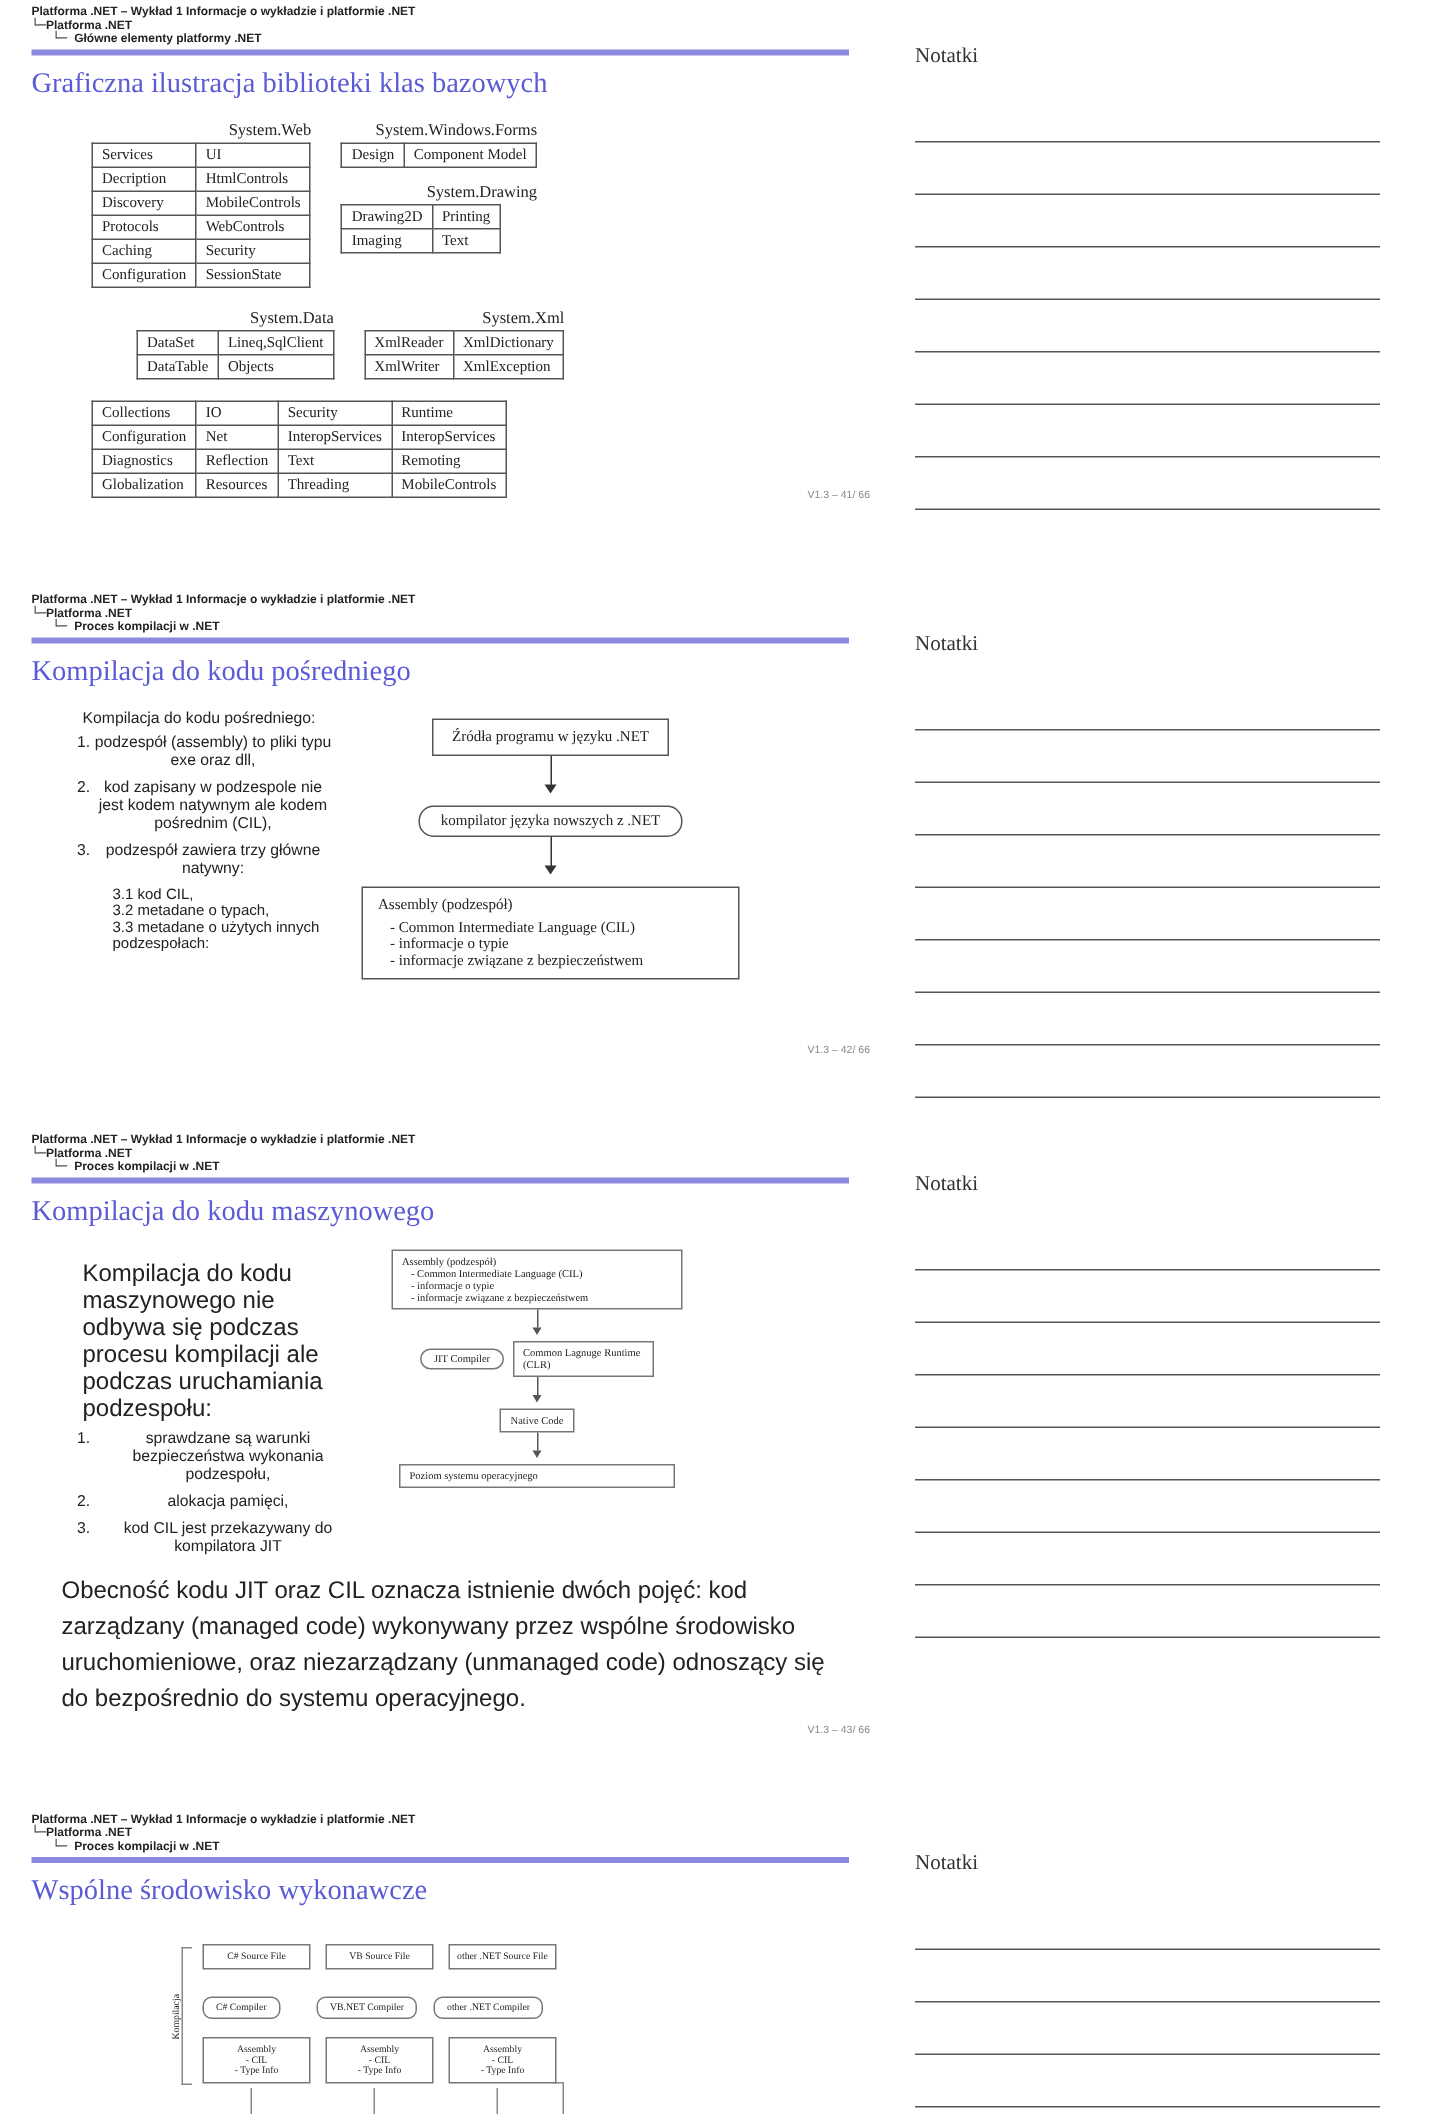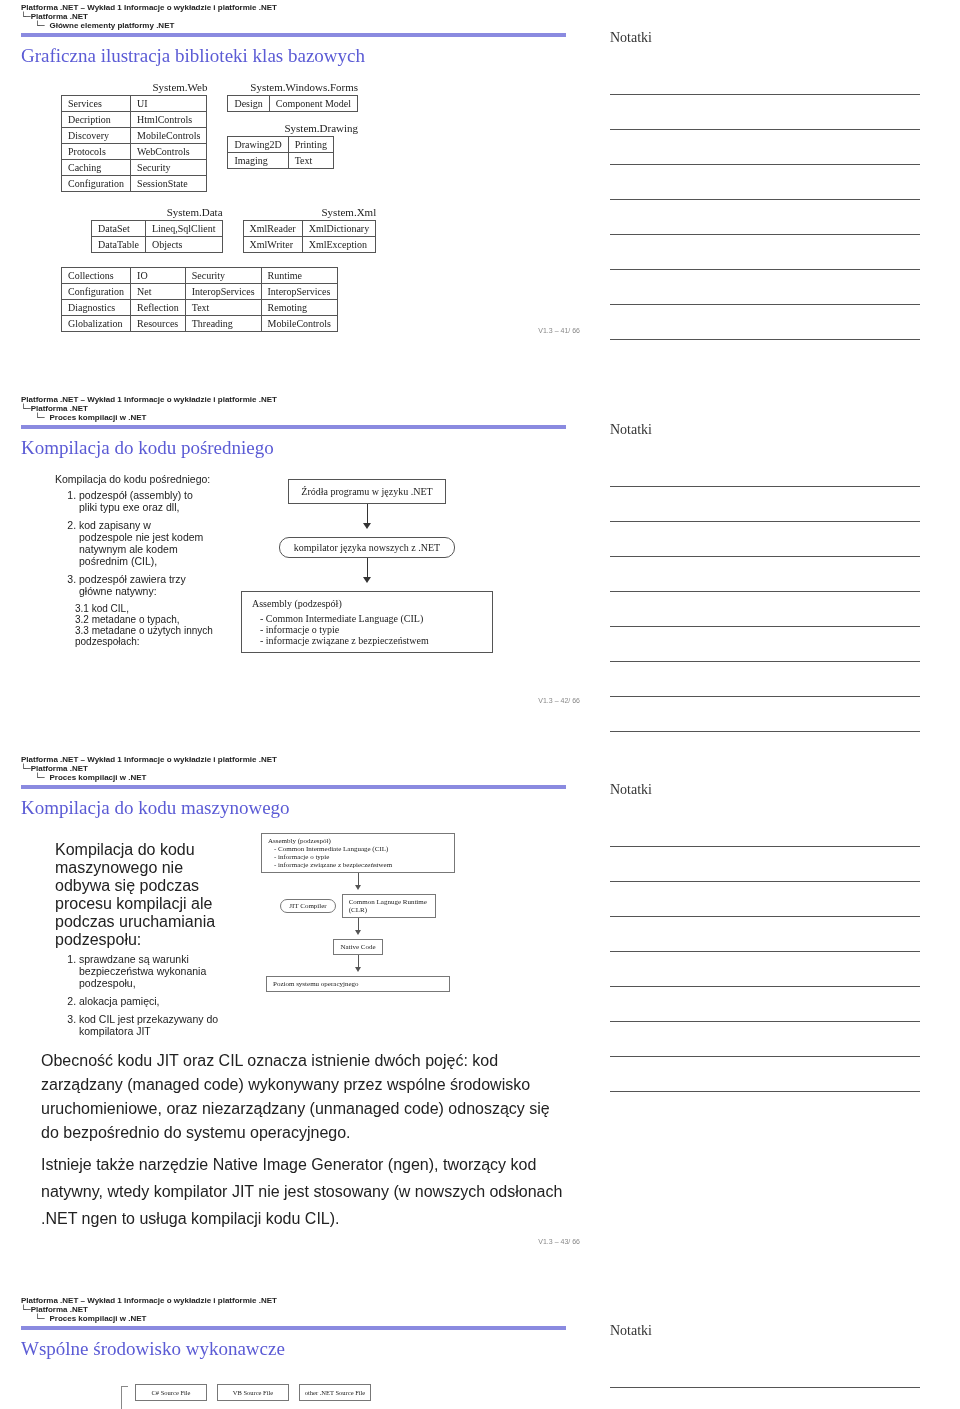--- a/index.html
+++ b/index.html
@@ -113,21 +113,21 @@
   .vline { width: 1px; height: 20px; background: #333; }
   .assembly-box {
     border: 1px solid #555;
     font-family: Georgia, serif;
     font-size: 10px;
     padding: 6px 10px;
     width: 230px;
     text-align: left;
   }
   .list-42 { width: 180px; font-size: 10.5px; }
-  .list-42 ol { padding-left: 22px; margin: 4px 16px; }
+  .list-42 ol { padding-left: 22px; margin: 4px 0; text-align: center; }
   .list-42 li { margin-bottom: 6px; }
   .sublist { padding-left: 12px; font-size: 10px; }
   
   .intro-43, .para-43 { font-size: 16px; }
   .small-diag { font-family: Georgia, serif; font-size: 7px; }
   .small-box { border: 1px solid #777; padding: 3px 6px; display: inline-block; }
   .small-hex { border: 1px solid #777; padding: 2px 8px; display: inline-block; border-radius: 8px; }
   .vline-sm { width: 1px; height: 12px; background: #555; }
   .arrow-down-sm {
     width: 0; height: 0;
@@ -411,21 +411,20 @@
           <div class="arrow-down-sm"></div>
         <div style="height:4px"></div>
         <div class="small-box">Native Code</div>
         <div class="vline-sm"></div>
           <div class="arrow-down-sm"></div>
         <div style="height:4px"></div>
         <div class="small-box" style="width:170px;">Poziom systemu operacyjnego</div>
       </div>
     </div>
     <div class="para-43" style="margin:6px 0 0 20px; line-height:1.5;">Obecność kodu JIT oraz CIL oznacza istnienie dwóch pojęć: kod zarządzany (managed code) wykonywany przez wspólne środowisko uruchomieniowe, oraz niezarządzany (unmanaged code) odnoszący się do bezpośrednio do systemu operacyjnego.</div>
-    <div class="para-43" style="margin:6px 0 0 20px; line-height:1.7;">Istnieje także narzędzie Native Image Generator (ngen), tworzący kod natywny, wtedy kompilator JIT nie jest stosowany (w nowszych odsłonach .NET ngen to usługa kompilacji kodu CIL).</div>
   </div>
   <div class="pagenum" style="bottom:18px;">
     <span>V1.3 –</span> <span>43</span><span>/ 66</span>
   </div>
   <div class="notes">
     <div class="notes-title">Notatki</div>
     <div class="note-line"></div>
       <div class="note-line"></div>
       <div class="note-line"></div>
       <div class="note-line"></div>

